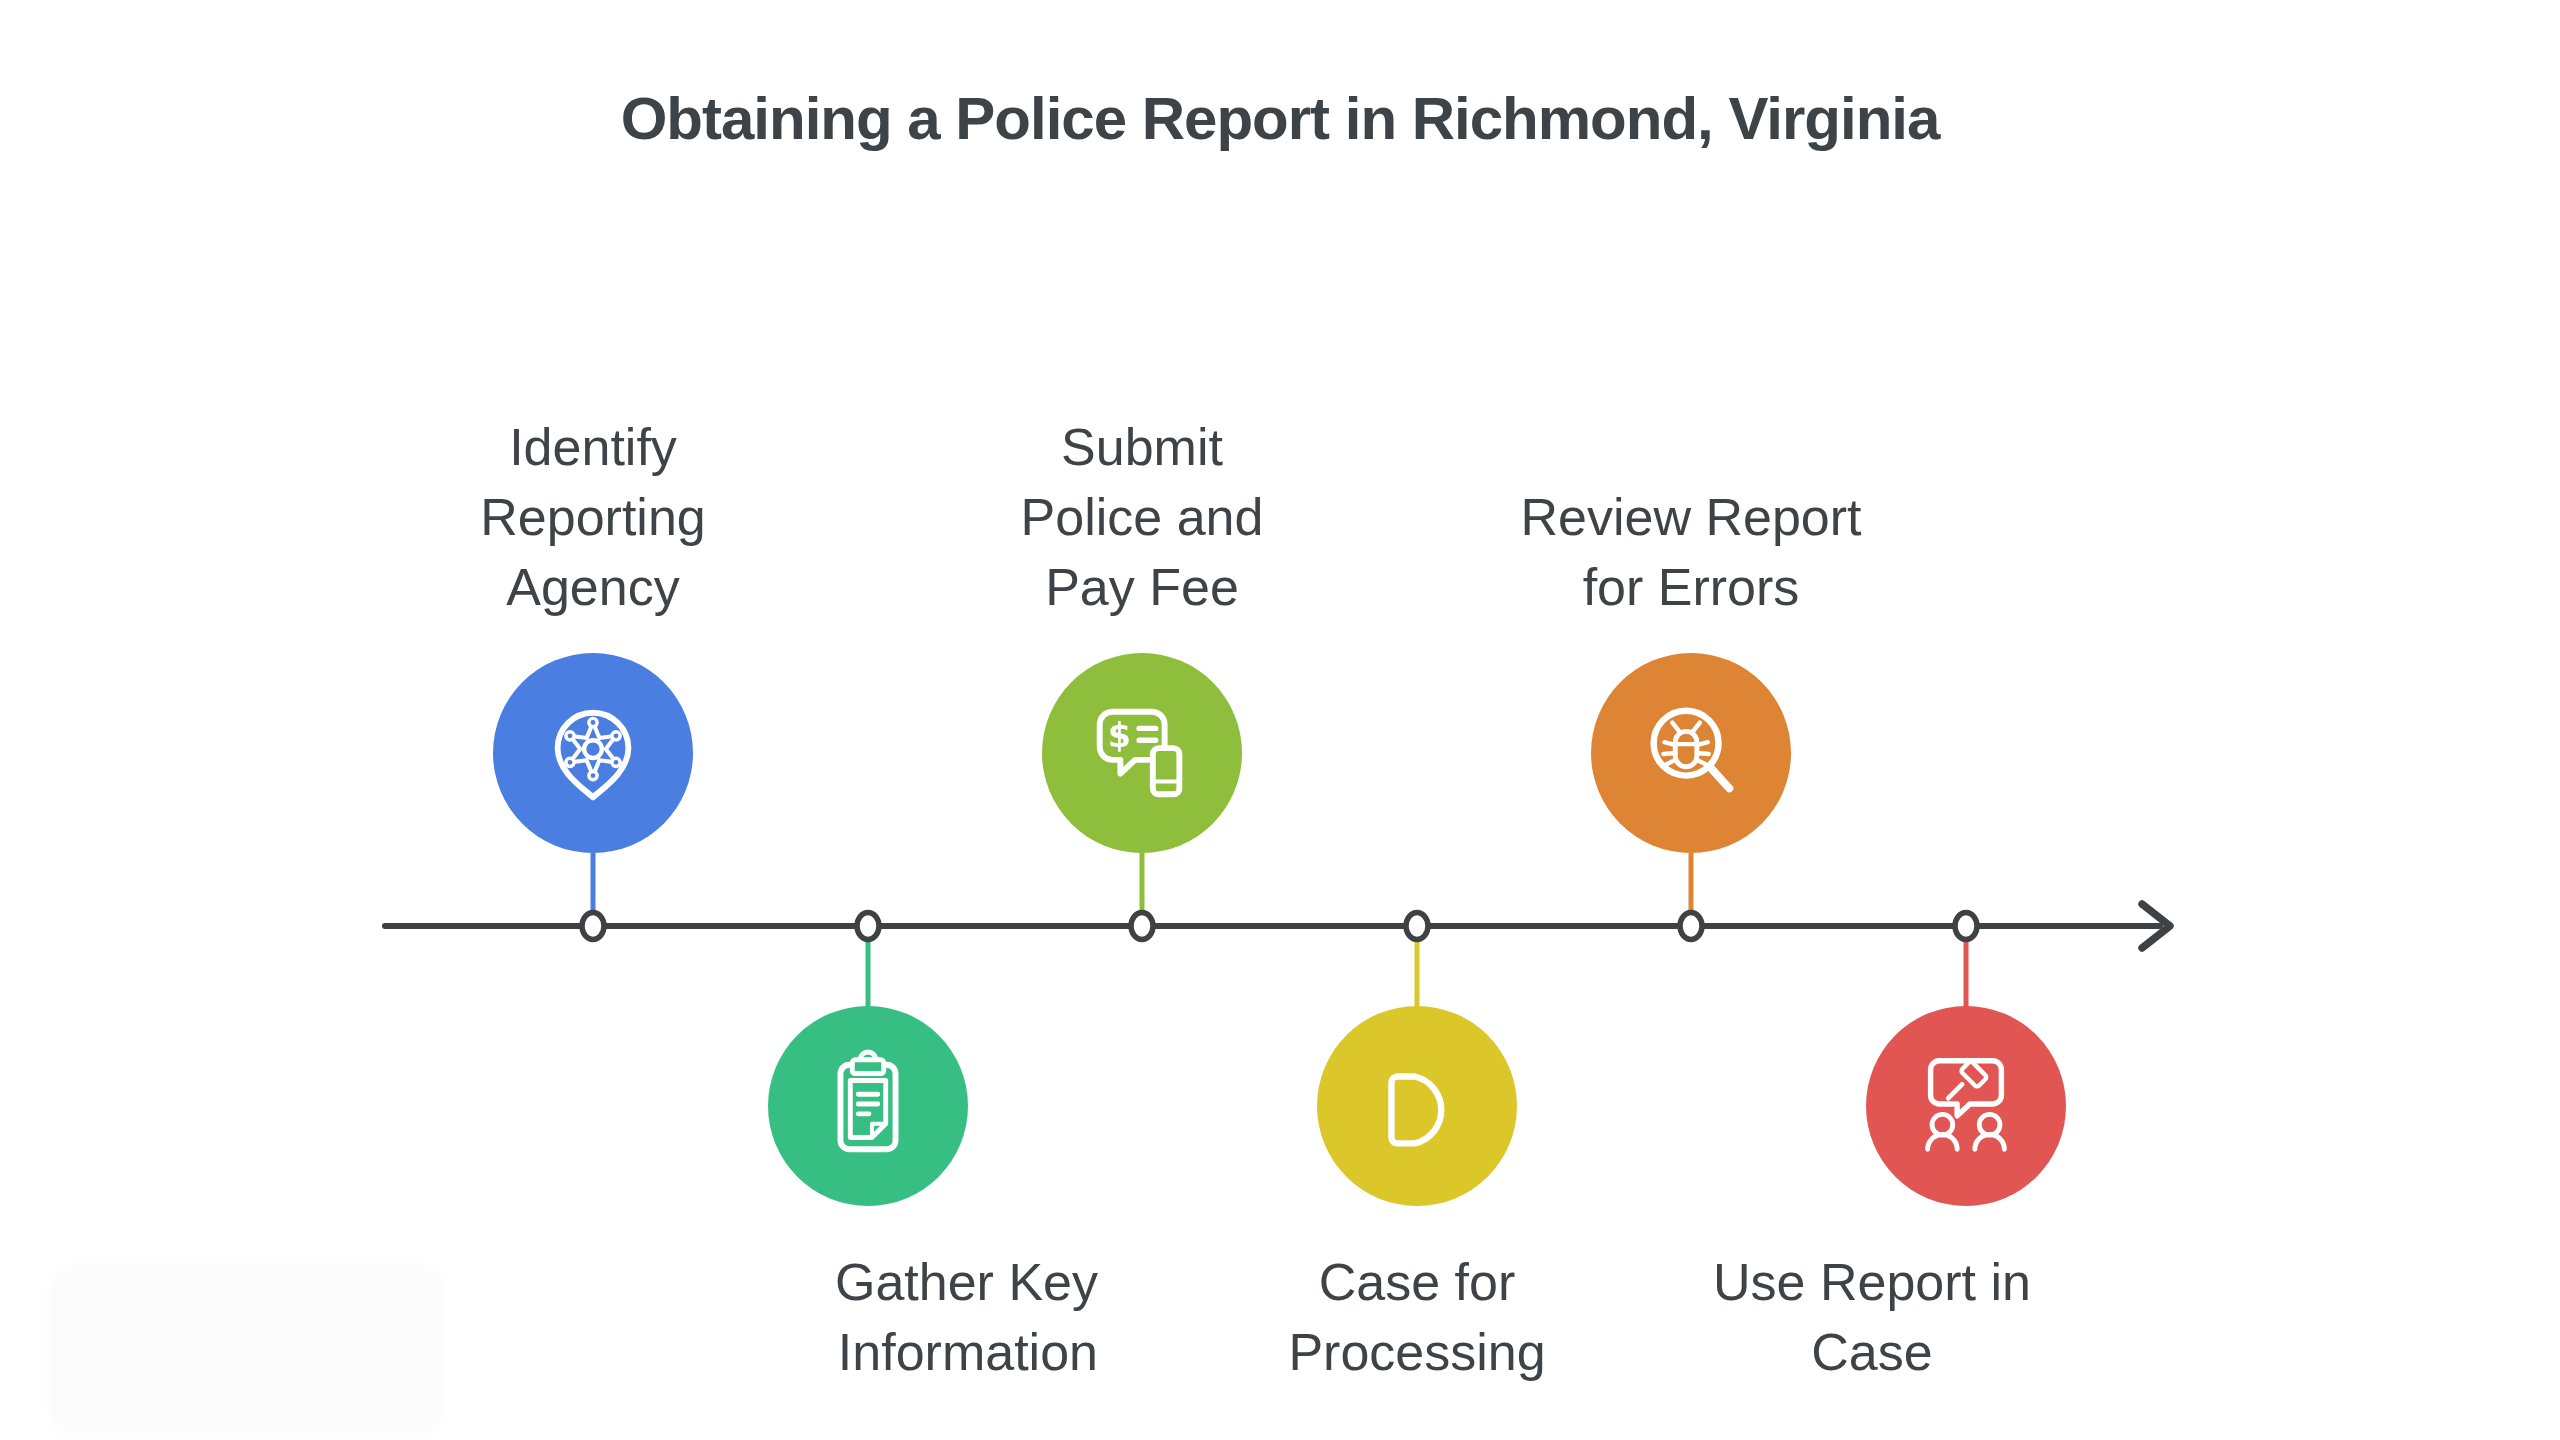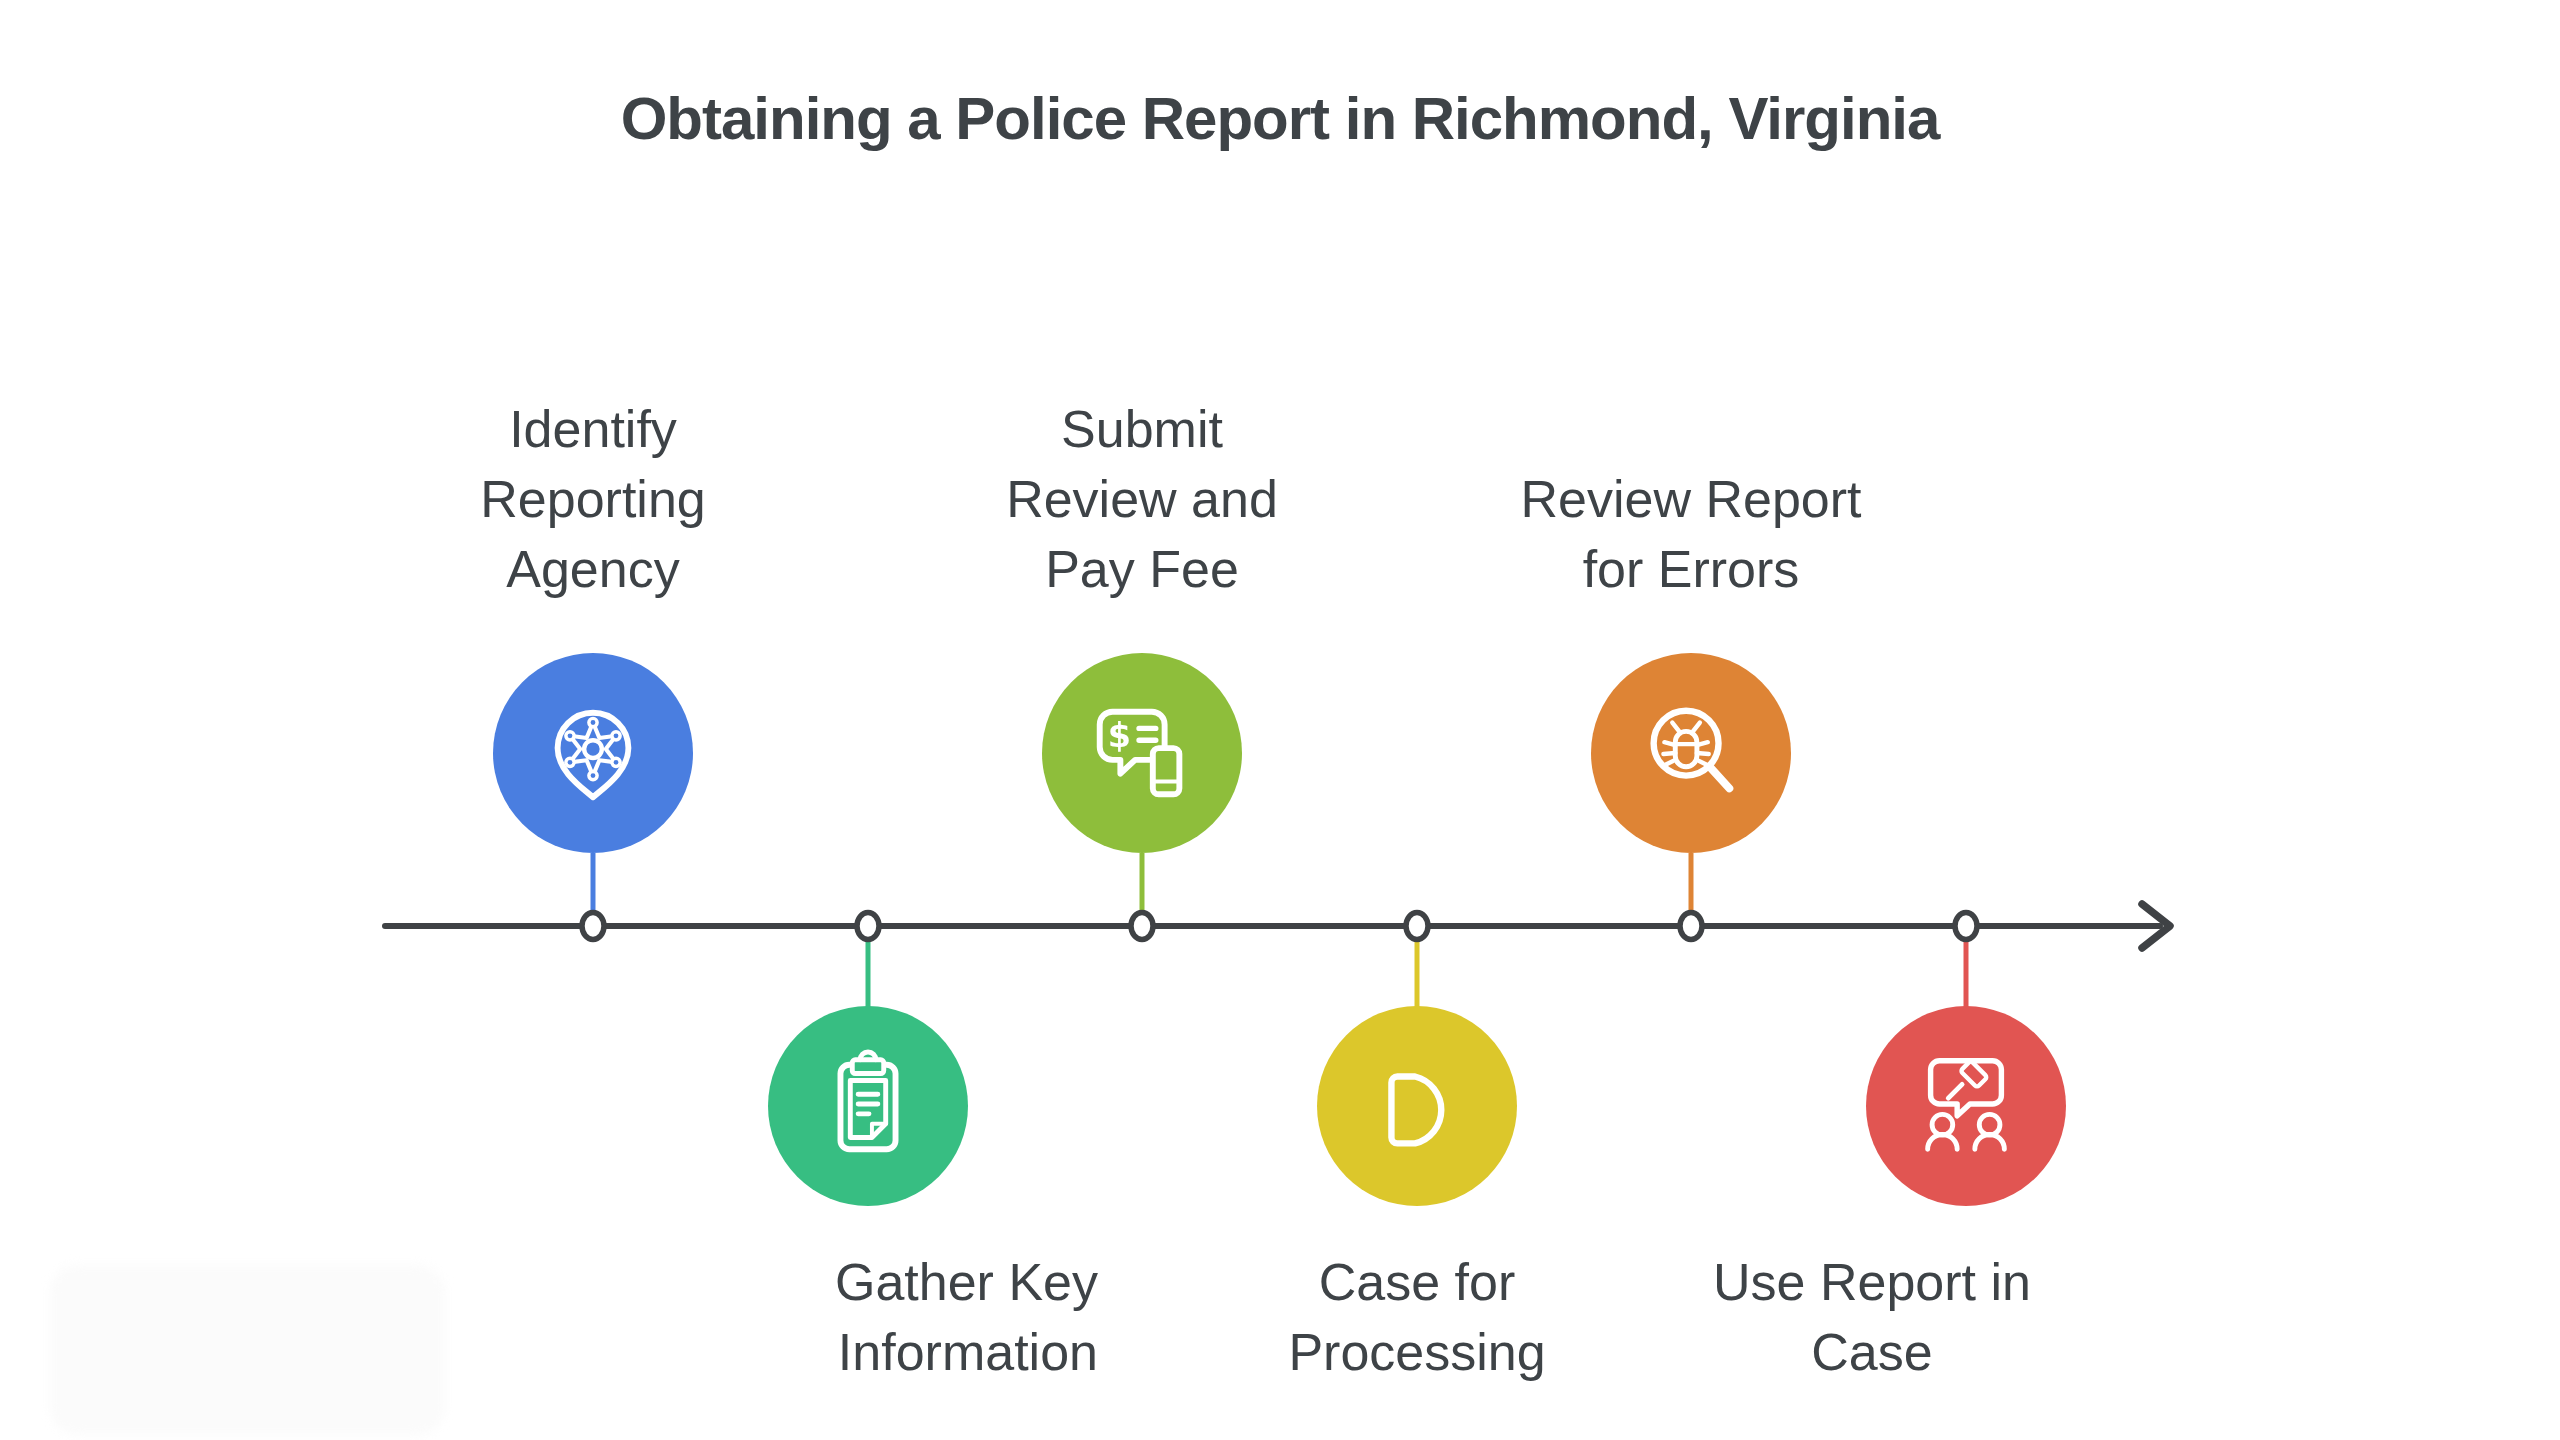--- a/index.html
+++ b/index.html
@@ -26,21 +26,21 @@
     display: flex; align-items: center; justify-content: center;
   }
   .step-label {
     position: absolute;
     width: 460px;
     font-size: 52px; line-height: 70px;
     color: #3e4347;
     text-align: center;
     white-space: pre-line;
   }
-  .step-label.above { bottom: 836px; margin-top: 12px; }
+  .step-label.above { bottom: 818px; margin-top: 12px; }
   .step-label.below { top: 1247px; }
   .watermark-blob {
     position: absolute;
     left: 50px; top: 1265px;
     width: 395px; height: 170px;
     background: #fbfbfb;
     border-radius: 28px;
     filter: blur(5px);
   }
   .icon-svg { stroke: #ffffff; fill: none; stroke-linecap: round; stroke-linejoin: round; }
@@ -94,21 +94,21 @@
     <path d="M52 13 a8 8 0 0 1 16 0" stroke-width="5"></path>
     <path d="M42 34 H78 V78 L64 92 H42 Z" stroke-width="5"></path>
     <path d="M64 92 V78 H78" stroke-width="4"></path>
     <path d="M50 48 H70 M50 58 H70 M50 68 H61" stroke-width="5"></path>
   </svg>
 </div>
 <div class="step-label below" style="left:638px;text-align:right;">Gather Key
 Information</div>
 
 <div class="step-label above" style="left:912px;">Submit
-Review and
+Police and
 Pay Fee</div>
 <div class="step-circle" style="left: 1042px; top: 653px; background-color: rgb(142, 190, 59); --c: #8ebe3b;">
   <svg class="icon-svg" width="118" height="118" viewBox="0 0 120 120">
     <path d="M30 18 H70 A13 13 0 0 1 83 31 V54 A13 13 0 0 1 70 67 H53 L38 81 V67 H30 A13 13 0 0 1 17 54 V31 A13 13 0 0 1 30 18 Z" stroke-width="6"></path>
     <text x="37" y="54" text-anchor="middle" font-size="34" font-weight="bold" fill="#ffffff" stroke="none" font-family="'DejaVu Sans', sans-serif">$</text>
     <path d="M57 35 H74 M57 47 H74" stroke-width="5.5"></path>
     <rect x="71" y="55" width="27" height="47" rx="6" stroke-width="6" fill="var(--c)"></rect>
     <path d="M73 89 H96" stroke-width="4"></path>
   </svg>
 </div>

